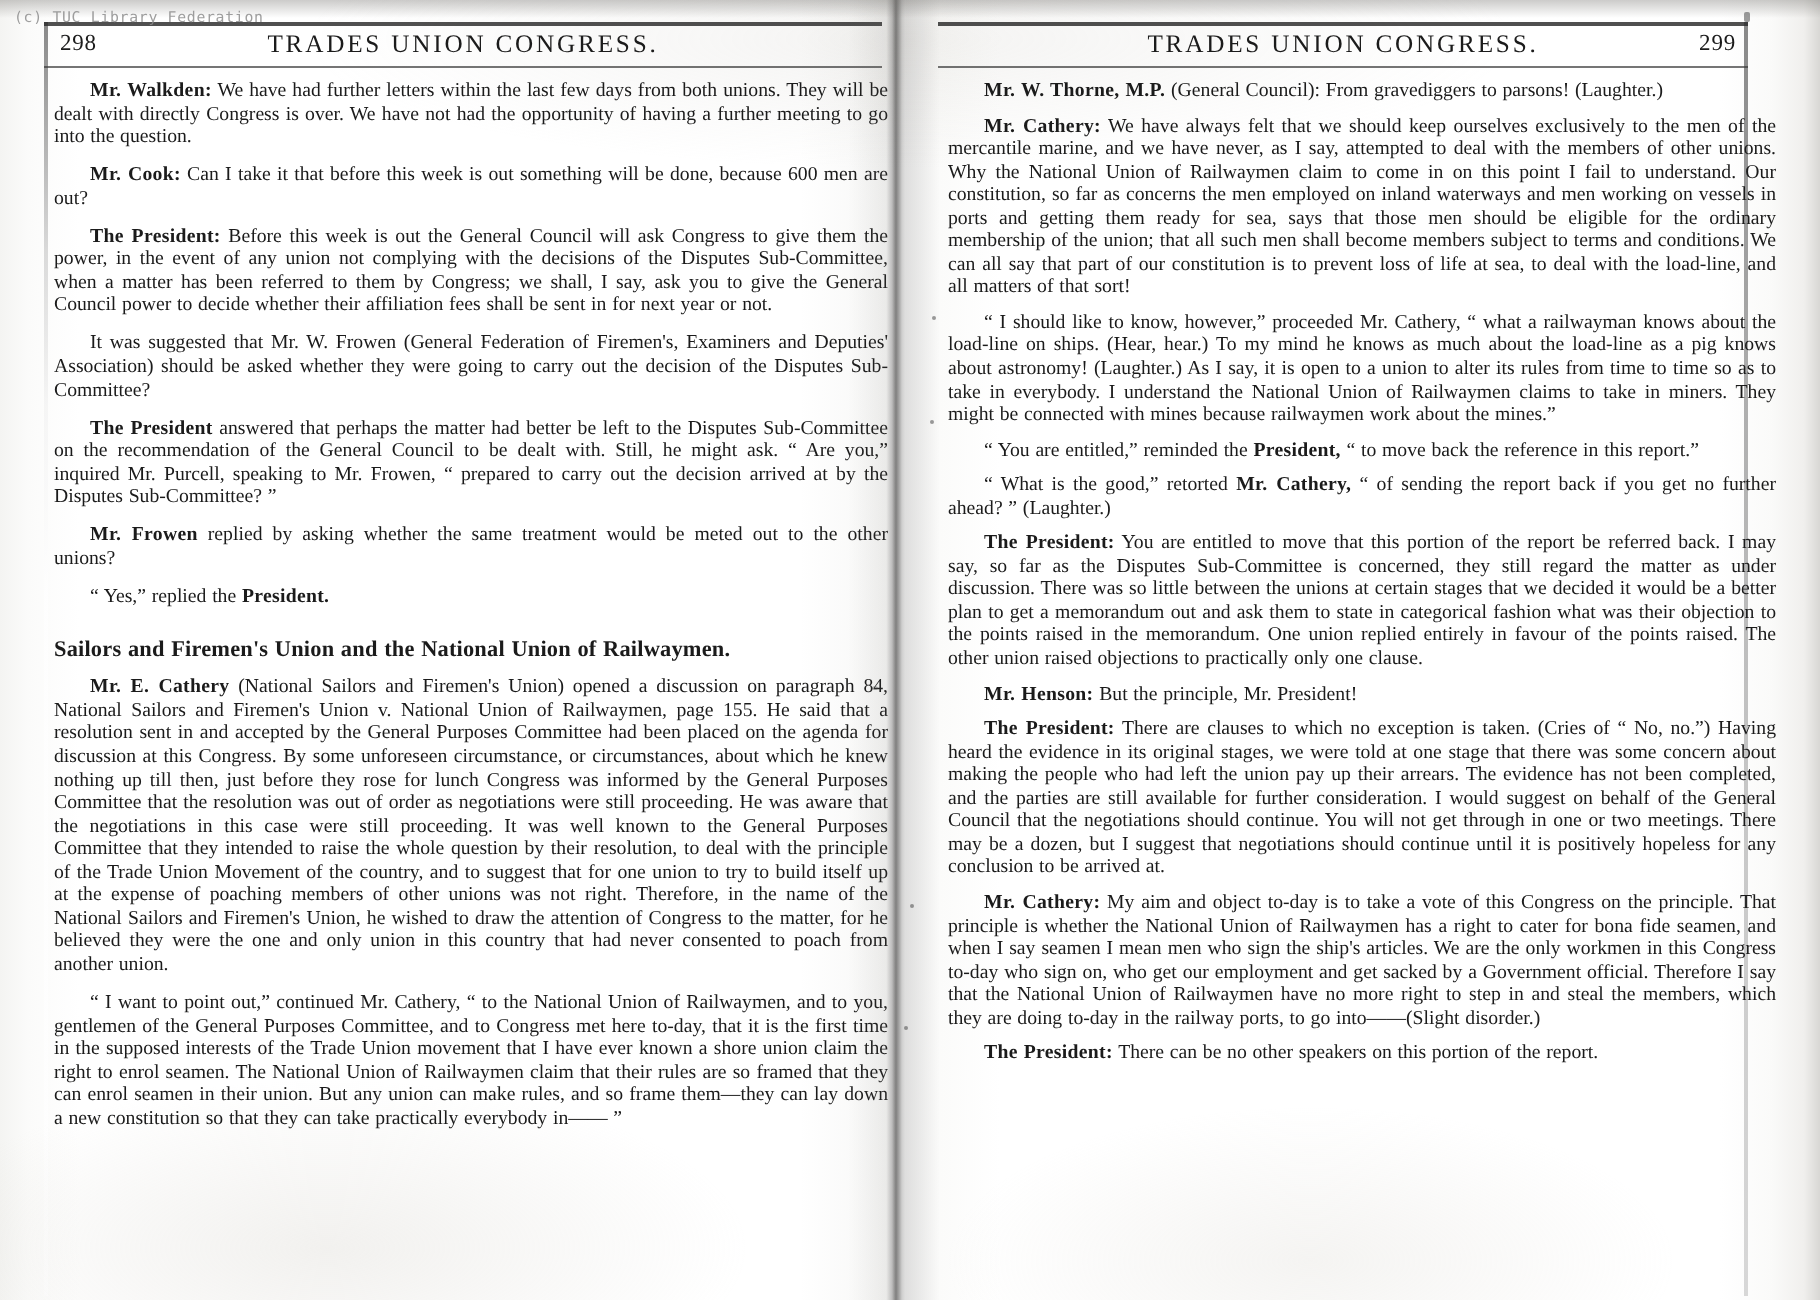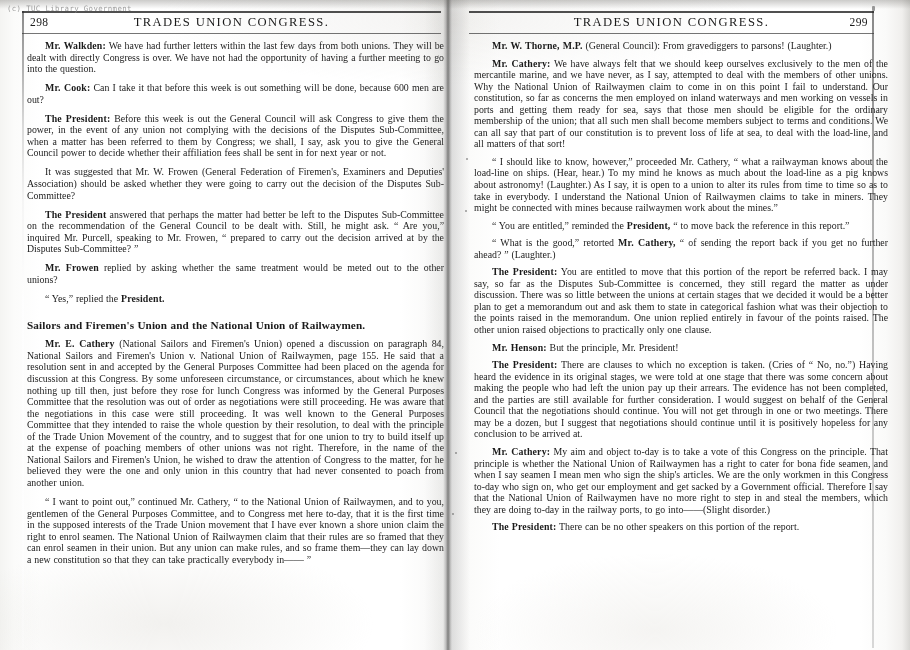--- a/index.html
+++ b/index.html
@@ -175,14 +175,14 @@
   <div id="top-edge"></div>
   <div id="grain"></div>
 
   <div class="speck" style="left:466px;top:158px;width:2px;height:2px;"></div>
   <div class="speck" style="left:465px;top:210px;width:2px;height:2px;"></div>
   <div class="speck" style="left:455px;top:452px;width:2px;height:2px;"></div>
   <div class="speck" style="left:452px;top:513px;width:2px;height:2px;"></div>
   <div class="speck" style="left:872px;top:6px;width:3px;height:5px;border-radius:1px;"></div>
   <div class="speck" style="left:436px;top:343px;width:3px;height:2px;opacity:.3;"></div>
 
-  <div id="watermark">(c) TUC Library Government</div>
+  <div id="watermark">(c) TUC Library Federation</div>
 </div>
 
 </body></html>

